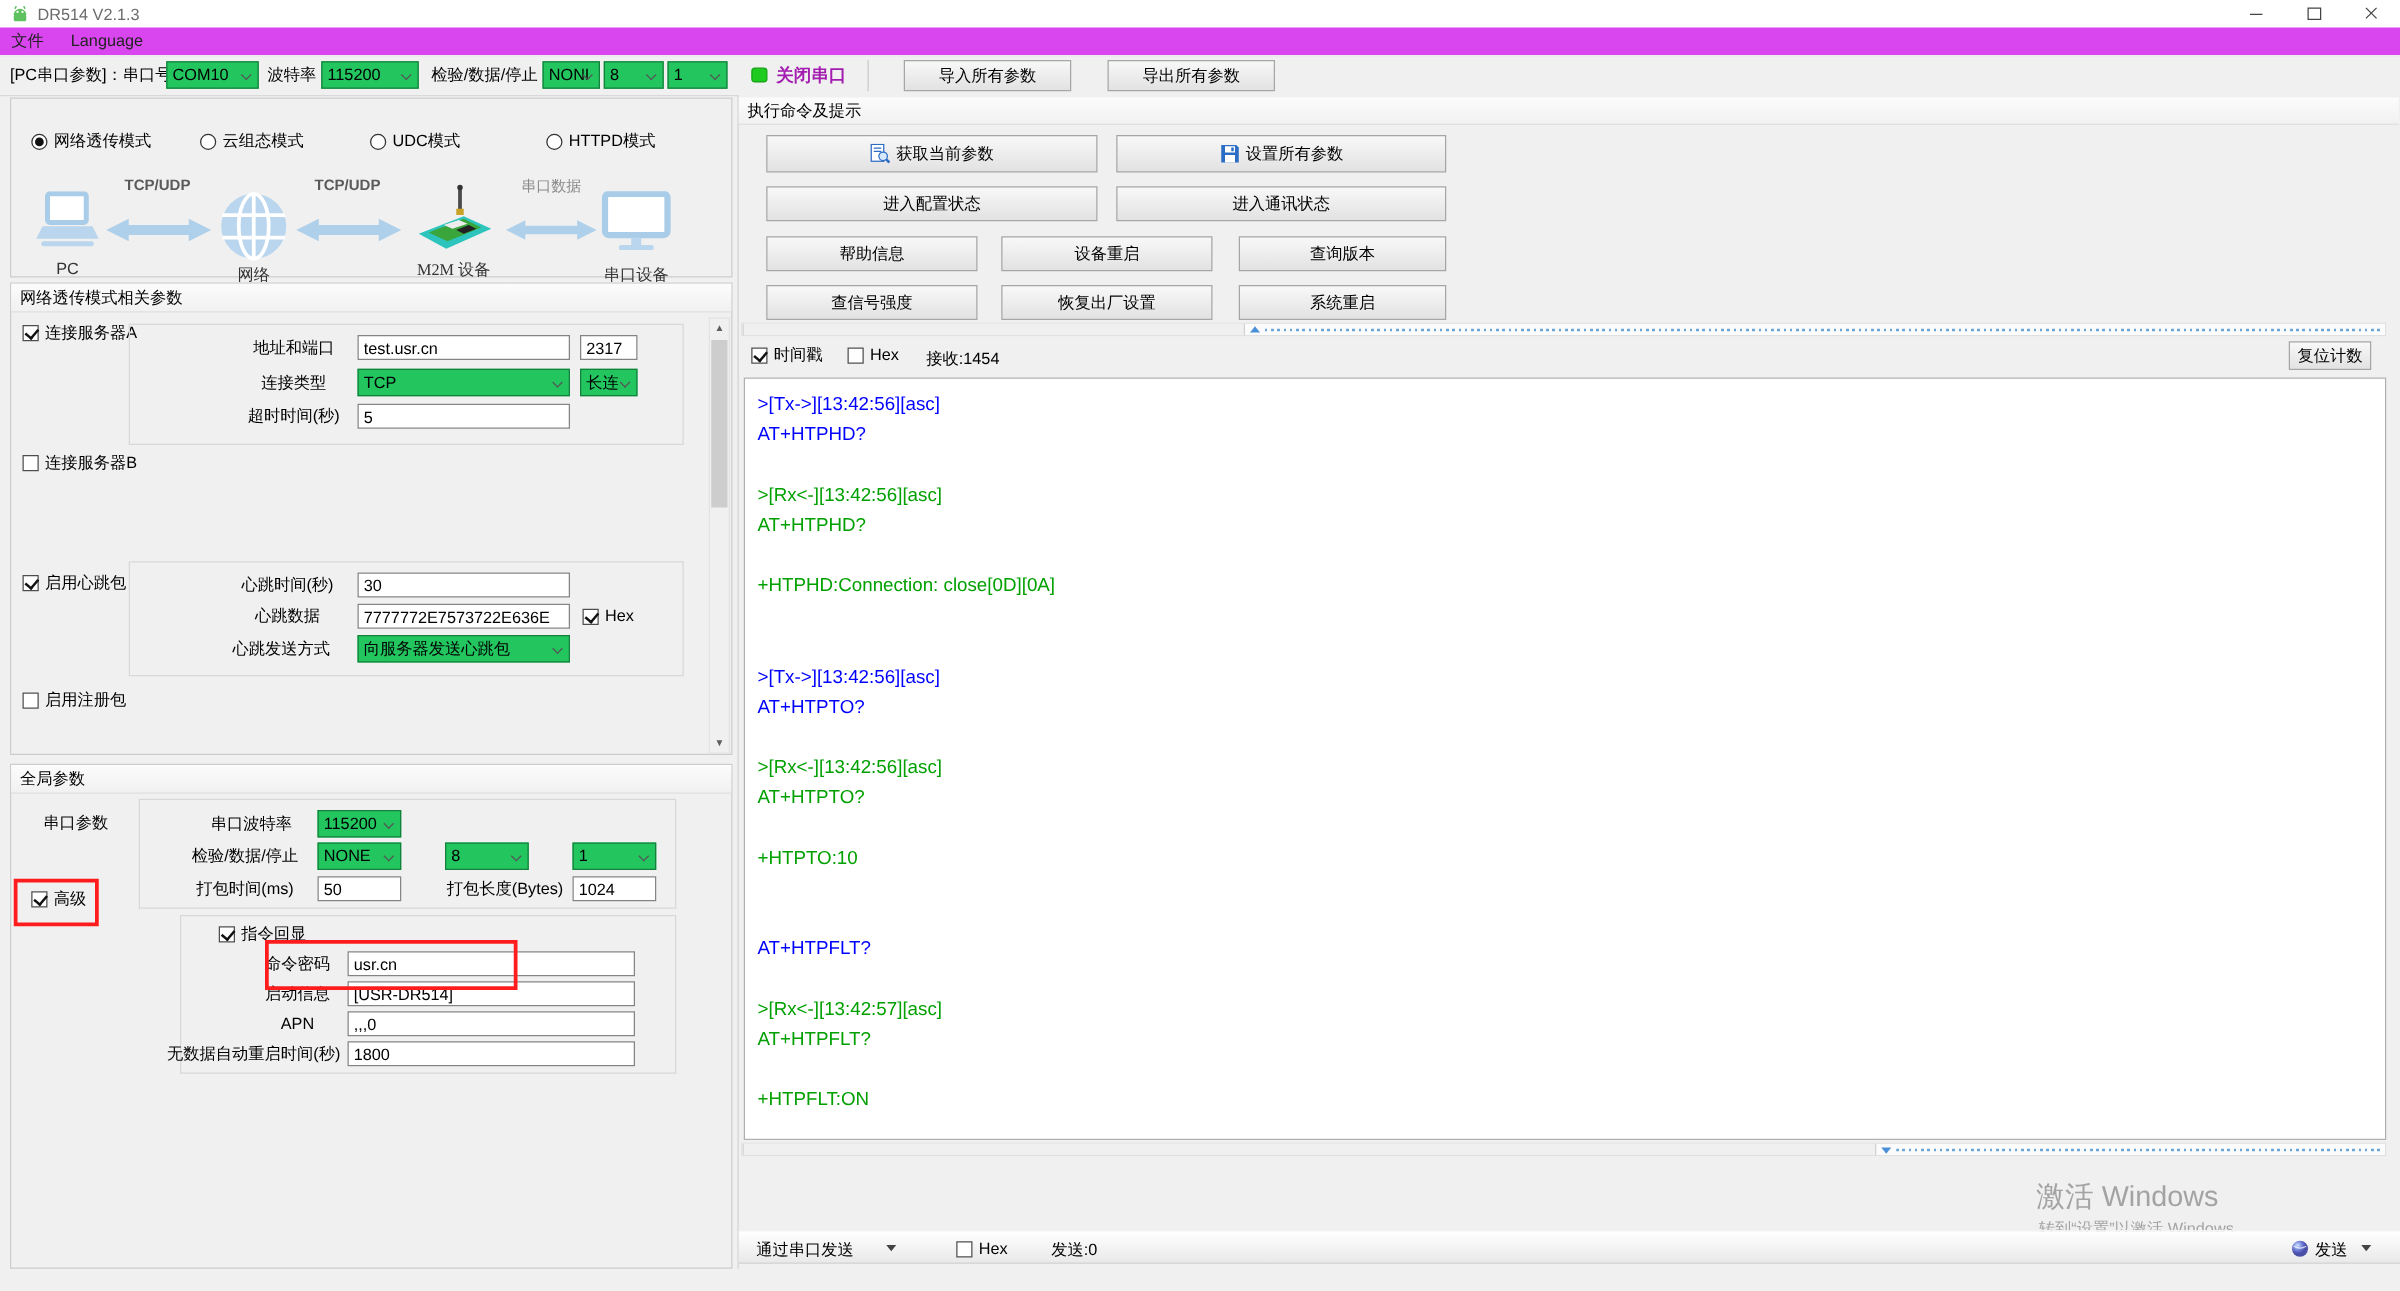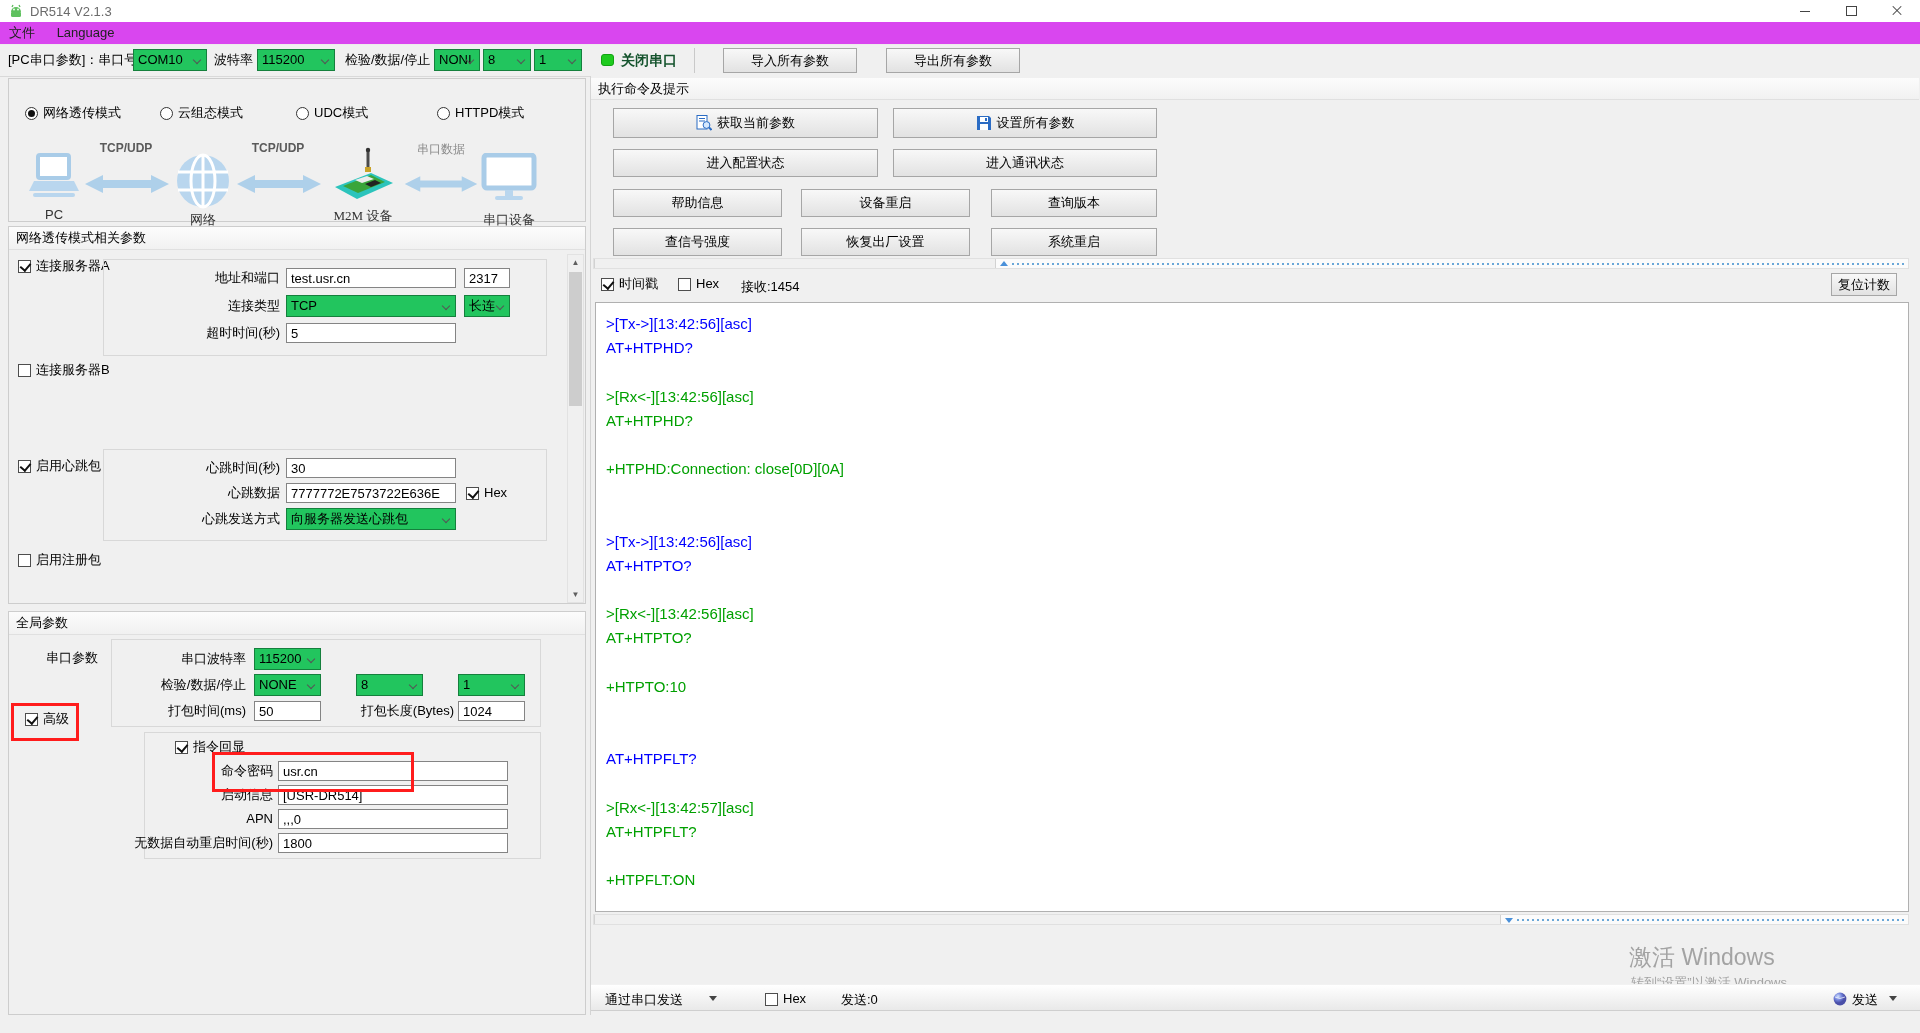--- a/index.html
+++ b/index.html
@@ -33,21 +33,21 @@
   .cbx,.radio{position:absolute;display:flex;align-items:center;gap:5px;line-height:14px;white-space:nowrap}
   .cbx .box{width:13px;height:13px;box-sizing:border-box;border:1px solid #4d4d4d;background:#fff;position:relative;flex:none}
   .cbx[data-checked="true"] .box::after{content:"";position:absolute;left:3px;top:0px;width:5px;height:8px;
        border:solid #111;border-width:0 2px 2px 0;transform:rotate(40deg)}
   .radio .dot{width:13px;height:13px;box-sizing:border-box;border:1px solid #333;border-radius:50%;background:#fff;position:relative;flex:none}
   .radio[data-checked="true"] .dot::after{content:"";position:absolute;left:2px;top:2px;width:7px;height:7px;border-radius:50%;background:#111}
   .grp{position:absolute;box-sizing:border-box;border:1px solid #cdcdcd;background:#f0f0f0}
   .grphdr{height:22px;line-height:21px;padding-left:7px;background:linear-gradient(#fcfcfc,#f1f1f1);
           border-bottom:1px solid #e0e0e0;color:#000}
   .ibox{position:absolute;box-sizing:border-box;border:1px solid #d8d8d8}
-  .fieldlbl{position:absolute;text-align:right;line-height:20px;white-space:nowrap}
+  .fieldlbl{position:absolute;text-align:center;line-height:20px;white-space:nowrap}
   .redbox{position:absolute;border:3px solid #ff1c1c;pointer-events:none}
   .caption{position:absolute;text-align:center;font-family:"Liberation Serif",serif;font-size:13px;color:#333}
   .linklbl{position:absolute;text-align:center;font-size:12px;font-weight:bold;color:#5a5a5a}
   .linklbl.serif{font-family:"Liberation Serif",serif;font-weight:normal;color:#8a8a8a}
 
   
   .vscroll{position:absolute;width:17px;box-sizing:border-box;background:#f0f0f0;border:1px solid #e2e2e2}
   .vscroll .arr{position:absolute;left:0;width:15px;height:15px;display:flex;align-items:center;justify-content:center;
                 font-size:8px;color:#5e5e5e}
   .vscroll .thumb{position:absolute;left:1px;width:13px;background:#cdcdcd}
@@ -62,21 +62,21 @@
   
   .rpane{position:absolute;left:590px;top:76px;width:1330px;height:939px;background:#f0f0f0;border-left:1px solid #d4d4d4}
   .logbox{position:absolute;background:#fff;border:1px solid #b0b0b0;box-sizing:border-box;padding:9px 0 0 10px;overflow:hidden}
   .log-line{height:24.2px;line-height:24.2px;white-space:pre;font-size:15px}
   .log-line[data-type="tx"]{color:#0000ff}
   .log-line[data-type="rx"]{color:#00a000}
   .sendbar{position:absolute;box-sizing:border-box;background:linear-gradient(#ffffff,#e9e9e9);
            border-top:1px solid #f2f2f2;border-bottom:1px solid #cfcfcf}
   .wmark1{position:absolute;font-size:23px;color:#a3a3a3}
   .wmark2{position:absolute;font-size:13px;color:#a3a3a3}
-  .closeport{position:absolute;top:4px;line-height:22px;font-size:14px;font-weight:bold;color:#14532d}
+  .closeport{position:absolute;top:4px;line-height:22px;font-size:14px;font-weight:bold;color:#a21caf}
   .greendot{position:absolute;width:13px;height:12px;border-radius:3px;background:#1ecb1e;border:1px solid #12a212;box-sizing:border-box}
   .vsep{position:absolute;width:1px;background:#c9c9c9}
 </style>
 </head>
 <body>
 
 <div class="screen">
 
   <div class="titlebar">
     <svg class="abs" style="left:8px;top:3px" width="16" height="16" viewBox="0 0 16 16">

